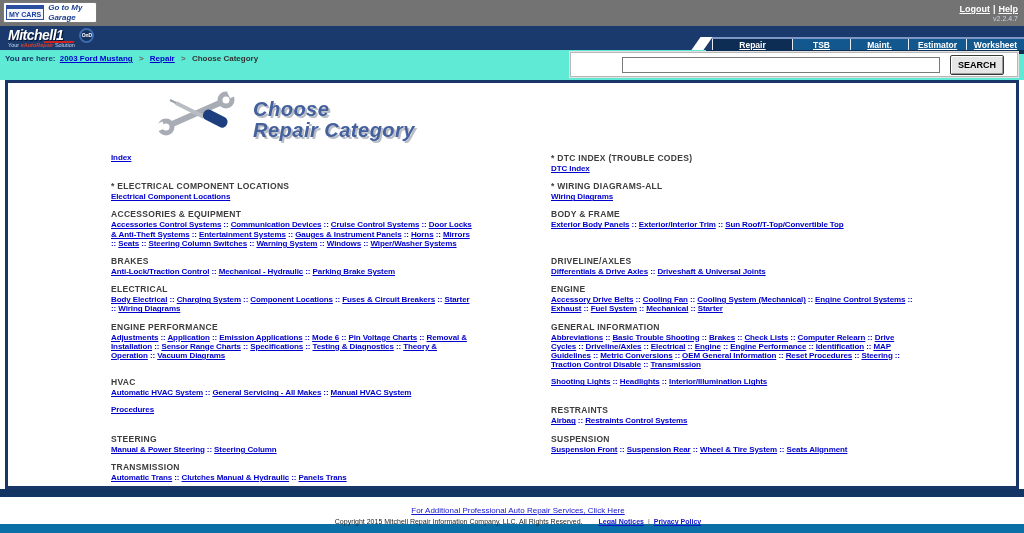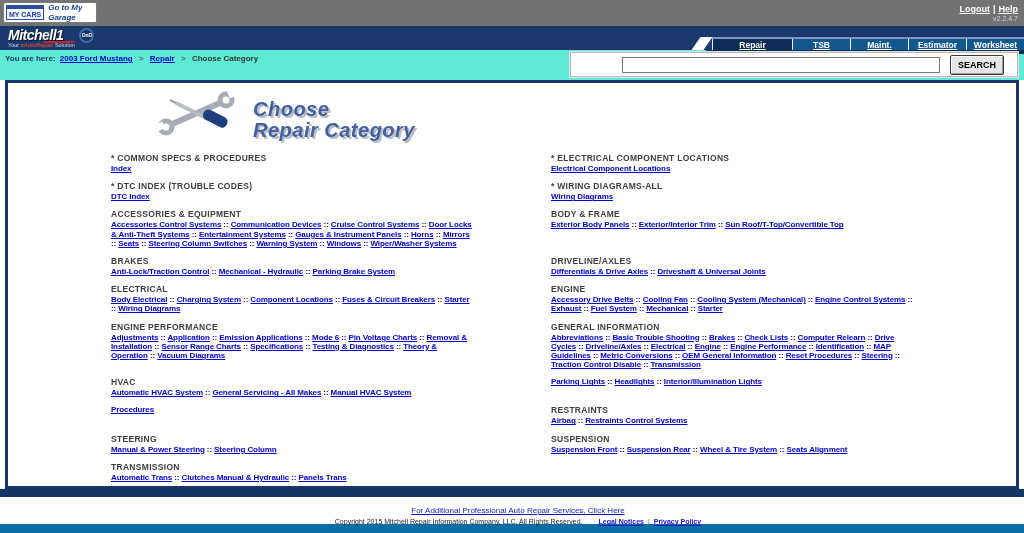--- a/index.html
+++ b/index.html
@@ -167,32 +167,31 @@
         <rect x="46" y="24" width="26" height="11" rx="5" fill="#1e3f7f" transform="rotate(27 59 30)"></rect>
       </svg>
     </span>
     <div class="title-text">
       <div>Choose</div>
       <div>Repair Category</div>
     </div>
   </div>
   <div class="grid" id="grid">
       <div class="cell">
-        <div class="sec-header">* COMMON SPECS &amp; PROCEDURES</div>
         <div class="sec-links"><a class="cat-link">Index</a></div>
+      </div>
+      <div class="cell">
+        <div class="sec-header">* DTC INDEX (TROUBLE CODES)</div>
+        <div class="sec-links"><a class="cat-link">DTC Index</a></div>
       </div>
       <div class="cell">
         <div class="sec-header">* ELECTRICAL COMPONENT LOCATIONS</div>
         <div class="sec-links"><a class="cat-link">Electrical Component Locations</a></div>
       </div>
       <div class="cell">
-        <div class="sec-header">* DTC INDEX (TROUBLE CODES)</div>
-        <div class="sec-links"><a class="cat-link">DTC Index</a></div>
-      </div>
-      <div class="cell">
         <div class="sec-header">* WIRING DIAGRAMS-ALL</div>
         <div class="sec-links"><a class="cat-link">Wiring Diagrams</a></div>
       </div>
       <div class="cell">
         <div class="sec-header">ACCESSORIES &amp; EQUIPMENT</div>
         <div class="sec-links"><a class="cat-link">Accessories Control Systems</a><span class="lsep"> :: </span><a class="cat-link">Communication Devices</a><span class="lsep"> :: </span><a class="cat-link">Cruise Control Systems</a><span class="lsep"> :: </span><a class="cat-link">Door Locks &amp; Anti-Theft Systems</a><span class="lsep"> :: </span><a class="cat-link">Entertainment Systems</a><span class="lsep"> :: </span><a class="cat-link">Gauges &amp; Instrument Panels</a><span class="lsep"> :: </span><a class="cat-link">Horns</a><span class="lsep"> :: </span><a class="cat-link">Mirrors</a><span class="lsep"> :: </span><a class="cat-link">Seats</a><span class="lsep"> :: </span><a class="cat-link">Steering Column Switches</a><span class="lsep"> :: </span><a class="cat-link">Warning System</a><span class="lsep"> :: </span><a class="cat-link">Windows</a><span class="lsep"> :: </span><a class="cat-link">Wiper/Washer Systems</a></div>
       </div>
       <div class="cell">
         <div class="sec-header">BODY &amp; FRAME</div>
         <div class="sec-links"><a class="cat-link">Exterior Body Panels</a><span class="lsep"> :: </span><a class="cat-link">Exterior/Interior Trim</a><span class="lsep"> :: </span><a class="cat-link">Sun Roof/T-Top/Convertible Top</a></div>
@@ -219,21 +218,21 @@
       </div>
       <div class="cell">
         <div class="sec-header">GENERAL INFORMATION</div>
         <div class="sec-links"><a class="cat-link">Abbreviations</a><span class="lsep"> :: </span><a class="cat-link">Basic Trouble Shooting</a><span class="lsep"> :: </span><a class="cat-link">Brakes</a><span class="lsep"> :: </span><a class="cat-link">Check Lists</a><span class="lsep"> :: </span><a class="cat-link">Computer Relearn</a><span class="lsep"> :: </span><a class="cat-link">Drive Cycles</a><span class="lsep"> :: </span><a class="cat-link">Driveline/Axles</a><span class="lsep"> :: </span><a class="cat-link">Electrical</a><span class="lsep"> :: </span><a class="cat-link">Engine</a><span class="lsep"> :: </span><a class="cat-link">Engine Performance</a><span class="lsep"> :: </span><a class="cat-link">Identification</a><span class="lsep"> :: </span><a class="cat-link">MAP Guidelines</a><span class="lsep"> :: </span><a class="cat-link">Metric Conversions</a><span class="lsep"> :: </span><a class="cat-link">OEM General Information</a><span class="lsep"> :: </span><a class="cat-link">Reset Procedures</a><span class="lsep"> :: </span><a class="cat-link">Steering</a><span class="lsep"> :: </span><a class="cat-link">Traction Control Disable</a><span class="lsep"> :: </span><a class="cat-link">Transmission</a></div>
       </div>
       <div class="cell">
         <div class="sec-header">HVAC</div>
         <div class="sec-links"><a class="cat-link">Automatic HVAC System</a><span class="lsep"> :: </span><a class="cat-link">General Servicing - All Makes</a><span class="lsep"> :: </span><a class="cat-link">Manual HVAC System</a></div>
       </div>
       <div class="cell">
-        <div class="sec-links"><a class="cat-link">Parking Lights</a><span class="lsep"> :: </span><a class="cat-link">Headlights</a><span class="lsep"> :: </span><a class="cat-link">Interior/Illumination Lights</a></div>
+        <div class="sec-links"><a class="cat-link">Shooting Lights</a><span class="lsep"> :: </span><a class="cat-link">Headlights</a><span class="lsep"> :: </span><a class="cat-link">Interior/Illumination Lights</a></div>
       </div>
       <div class="cell">
         <div class="sec-links"><a class="cat-link">Procedures</a></div>
       </div>
       <div class="cell">
         <div class="sec-header">RESTRAINTS</div>
         <div class="sec-links"><a class="cat-link">Airbag</a><span class="lsep"> :: </span><a class="cat-link">Restraints Control Systems</a></div>
       </div>
       <div class="cell">
         <div class="sec-header">STEERING</div>

